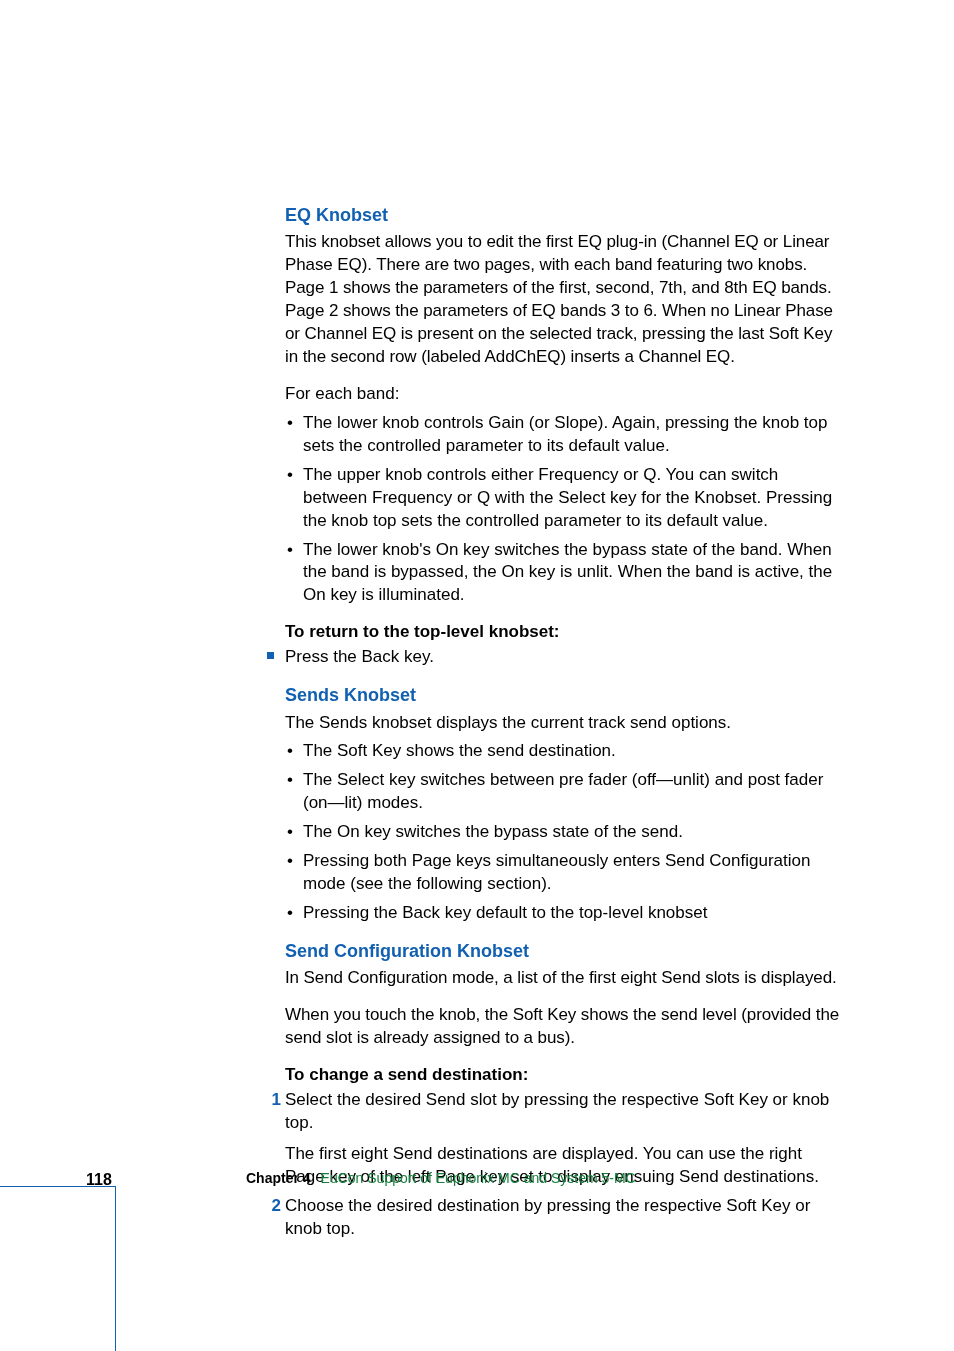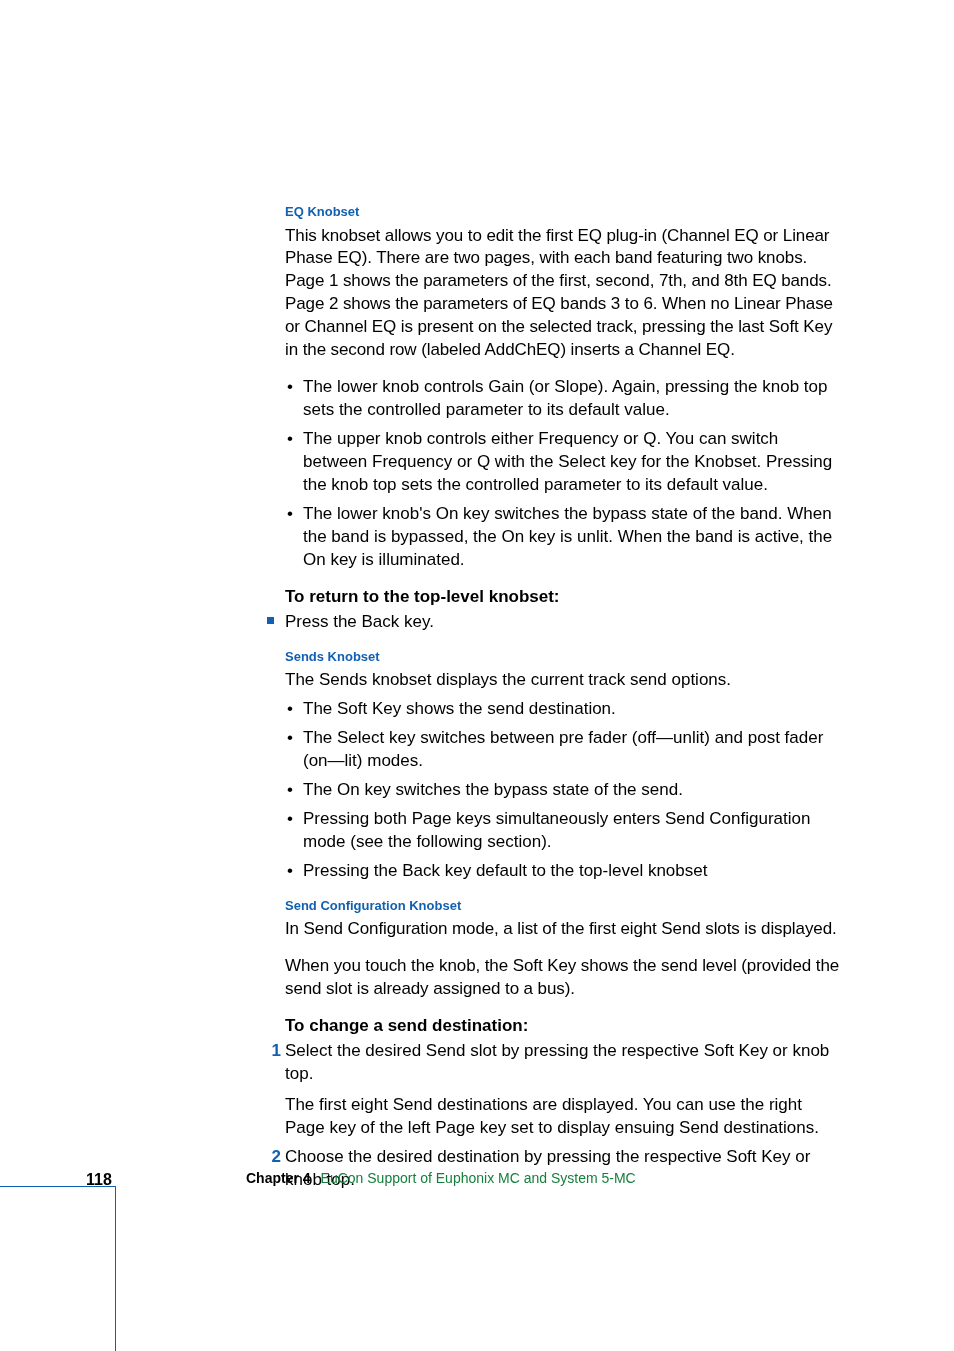--- a/index.html
+++ b/index.html
@@ -18,21 +18,21 @@
       line-height: 1.35;
     }
     .content {
       position: absolute;
       left: 285px;
       top: 203px;
       width: 560px;
     }
     .heading-blue {
       color: #1160b1;
-      font-size: 13px;
+      font-size: 18px;
       font-weight: 600;
       margin-bottom: 4px;
     }
     .para {
       margin-bottom: 14px;
       letter-spacing: -0.1px;
     }
     .lead-text {
       margin-bottom: 6px;
     }
@@ -148,20 +148,21 @@
     }
   </style>
 </head>
 <body>
 
 <div class="content">
 
   <div>
     <h2 class="heading-blue">EQ Knobset</h2>
     <p class="para">This knobset allows you to edit the first EQ plug-in (Channel EQ or Linear Phase EQ). There are two pages, with each band featuring two knobs. Page 1 shows the parameters of the first, second, 7th, and 8th EQ bands. Page 2 shows the parameters of EQ bands 3 to 6. When no Linear Phase or Channel EQ is present on the selected track, pressing the last Soft Key in the second row (labeled AddChEQ) inserts a Channel EQ.</p>
+    <p class="lead-text">For each band:</p>
     <ul class="dot-list">
       <li>The lower knob controls Gain (or Slope). Again, pressing the knob top sets the controlled parameter to its default value.</li>
       <li>The upper knob controls either Frequency or Q. You can switch between Frequency or Q with the Select key for the Knobset. Pressing the knob top sets the controlled parameter to its default value.</li>
       <li>The lower knob's On key switches the bypass state of the band. When the band is bypassed, the On key is unlit. When the band is active, the On key is illuminated.</li>
     </ul>
     <p class="bold-instr">To return to the top-level knobset:</p>
     <div class="square-item">
       <span class="square-marker"></span>
       <div class="txt">Press the Back key.</div>
     </div>

